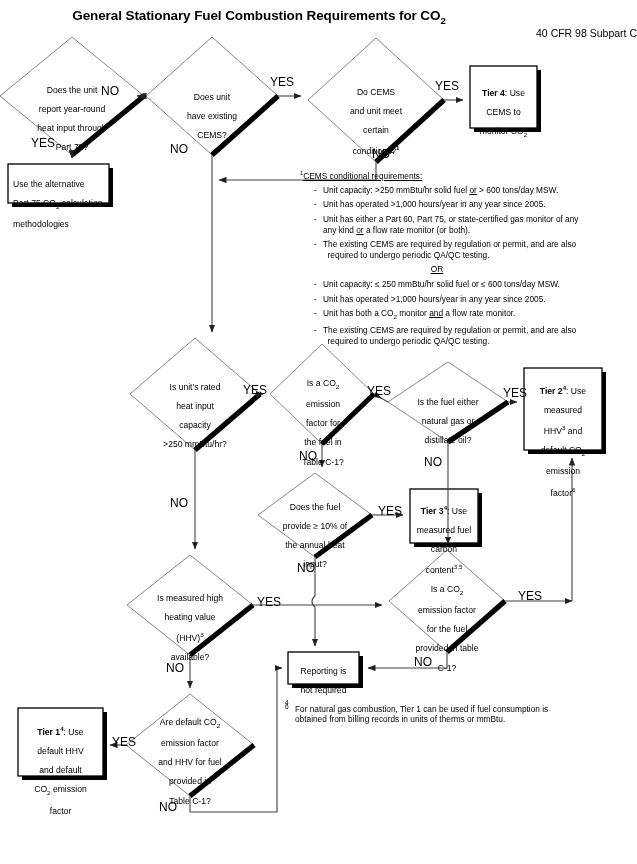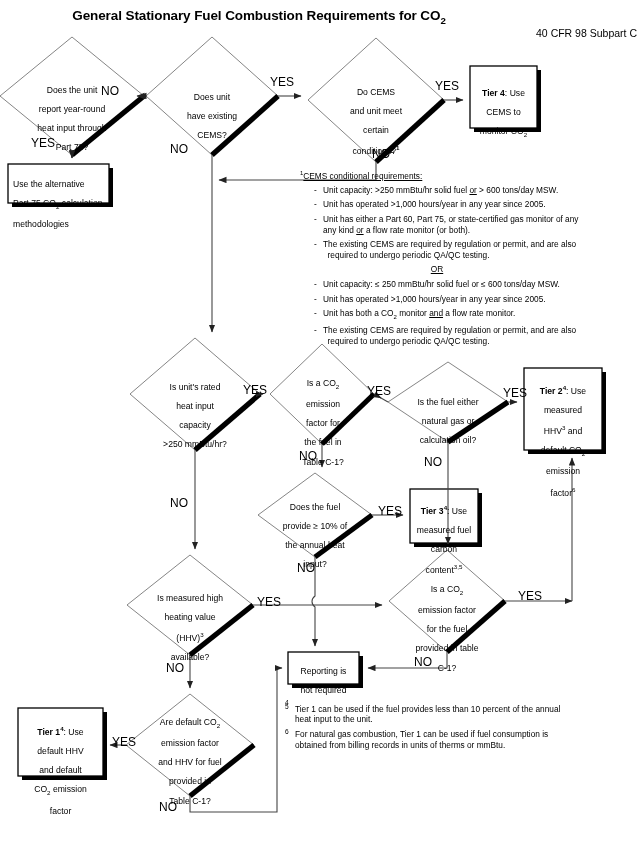--- a/index.html
+++ b/index.html
@@ -281,21 +281,21 @@
   <div>factor for</div>
   <div>the fuel in</div>
   <div>Table C-1?</div>
 </div>
 <div class="edge-lbl" style="left:367px; top:384px;">YES</div>
 <div class="edge-lbl" style="left:299px; top:449px;">NO</div>
 
 <div class="node-text" style="left:393px; top:388px; width:110px;">
   <div>Is the  fuel either</div>
   <div>natural  gas or</div>
-  <div>calculation oil?</div>
+  <div>distillate oil?</div>
 </div>
 <div class="edge-lbl" style="left:503px; top:386px;">YES</div>
 <div class="edge-lbl" style="left:424px; top:455px;">NO</div>
 
 <div class="node-text box-text" style="left:524px; top:375px; width:78px;">
   <div><span class="b">Tier 2</span><sup class="b">4</sup><span>: Use</span></div>
   <div>measured</div>
   <div>HHV<sup>3</sup> and</div>
   <div>default CO<sub>2</sub></div>
   <div>emission</div>
@@ -358,18 +358,15 @@
   <div>and default</div>
   <div>CO<sub>2</sub> emission</div>
   <div>factor</div>
 </div>
 
 <div class="foot" style="left:285px; top:700px; width:345px;">
   <div class="fn-item">
     <span class="num">4</span>
   </div>
   <div class="fn-item">
-    <span class="num">5</span>Tier 1 can be used if the fuel provides less than  10 percent of the annual<br>heat input to the unit.
-  </div>
-  <div class="fn-item">
     <span class="num">6</span>For natural  gas combustion, Tier 1 can be used if fuel consumption is<br>obtained from billing records in units of therms or mmBtu.
   </div>
 </div>
 
 </body></html>

